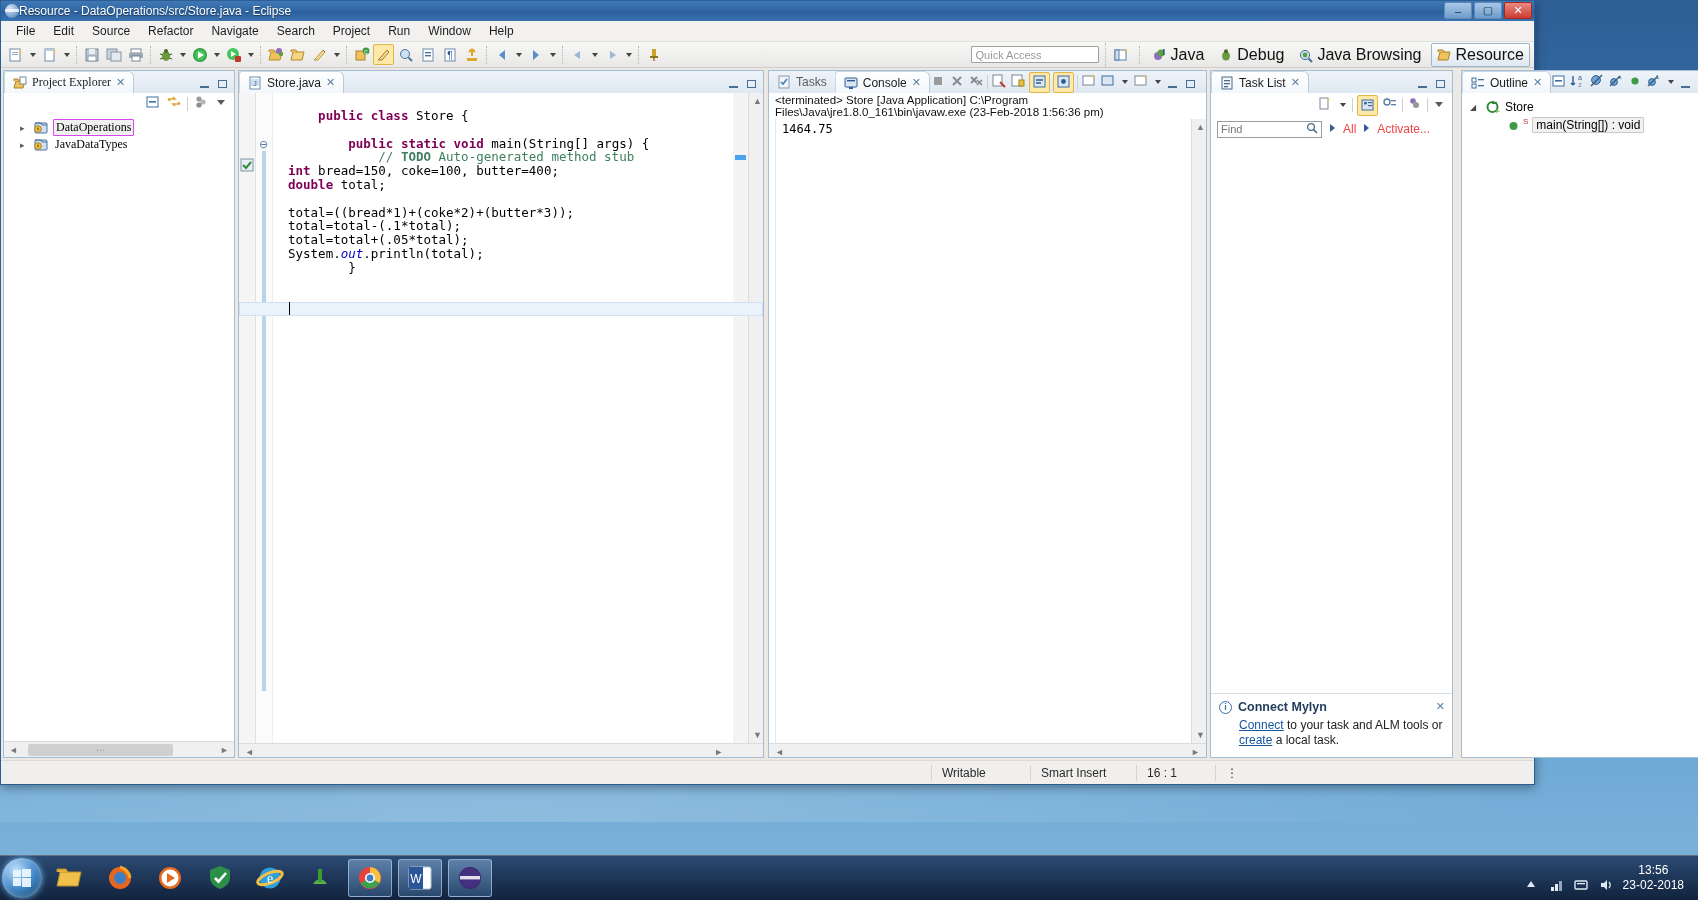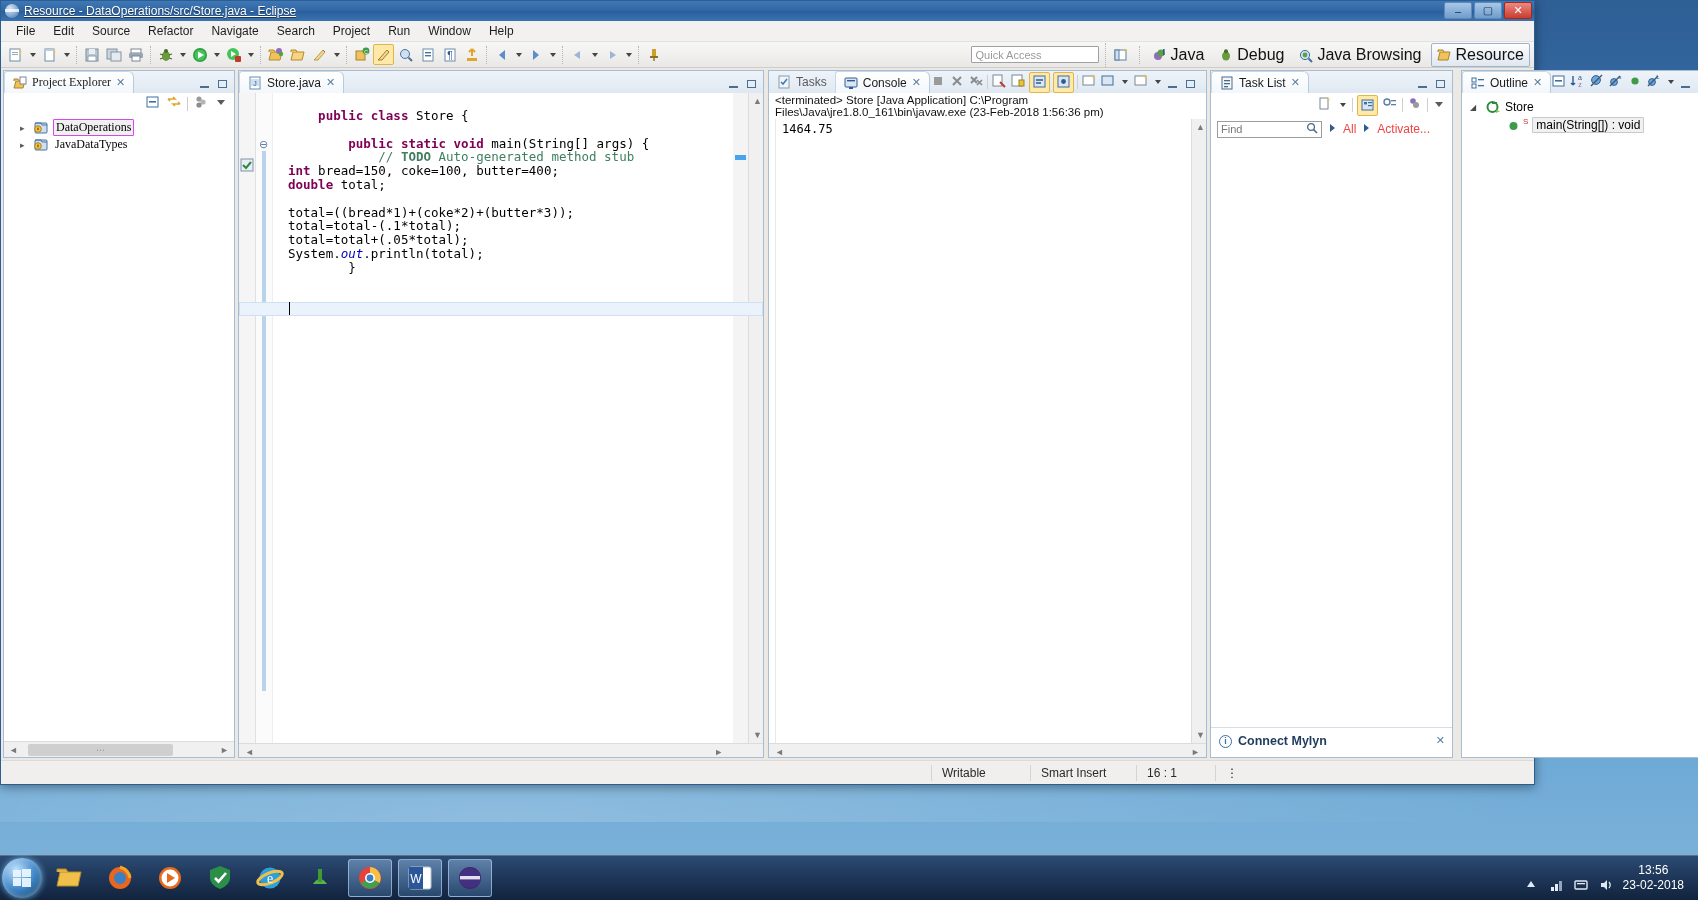--- a/index.html
+++ b/index.html
@@ -27,21 +27,21 @@
     box-shadow:0 2px 10px rgba(0,0,0,.4);
     display:flex; flex-direction:column;
   }
   
   #titlebar{
     height:20px; flex:0 0 20px;
     background:linear-gradient(180deg,#3f78b4 0%,#2f67a5 48%,#2a5f9c 52%,#3a73b0 100%);
     display:flex; align-items:center; padding-left:4px;
     color:#fff; font-size:12px; position:relative;
   }
-  #titlebar .tt{ margin-left:5px; text-shadow:0 1px 1px rgba(0,0,0,.5); white-space:nowrap;text-decoration:underline;}
+  #titlebar .tt{ text-shadow:0 1px 1px rgba(0,0,0,.5); white-space:nowrap;}
   .eclipse-globe{
     width:14px;height:14px;border-radius:50%;
     background:radial-gradient(circle at 35% 30%, #d9e6f5, #7aa4d0 60%, #3c6ea8);
     position:relative; display:inline-block;
   }
   .eclipse-globe:after{
     content:""; position:absolute; left:0; top:5px; width:14px;height:3px;
     background:rgba(255,255,255,.75);
   }
   .wbtns{ position:absolute; right:2px; top:1px; display:flex; gap:2px;}
@@ -735,20 +735,23 @@
                 <polygon points="2,1 7,5 2,9" fill="#2f5b94"></polygon>
               </svg></span>
           <span class="link">Activate...</span>
         </div>
         <div class="tl-empty"></div>
         <div class="mylyn">
           <span class="closex" style="position:absolute;right:7px;top:6px;">✕</span>
           <div class="hd">
             <span class="infoi">i</span>
             <span>Connect Mylyn</span>
+          </div>
+          <div class="bd">
+            <span class="lnk-u">Connect</span><span> to your task and ALM tools or </span><span class="lnk-u">create</span><span> a local task.</span>
           </div>
         </div>
       </div>
 
       <div class="part" id="outlinepart">
         <div class="part-head">
           <div class="tab active">
             <svg width="14" height="14">
                 <rect x="1" y="2" width="4" height="4" fill="#fff" stroke="#3f6f9f"></rect>
                 <rect x="1" y="8" width="4" height="4" fill="#fff" stroke="#3f6f9f"></rect>

